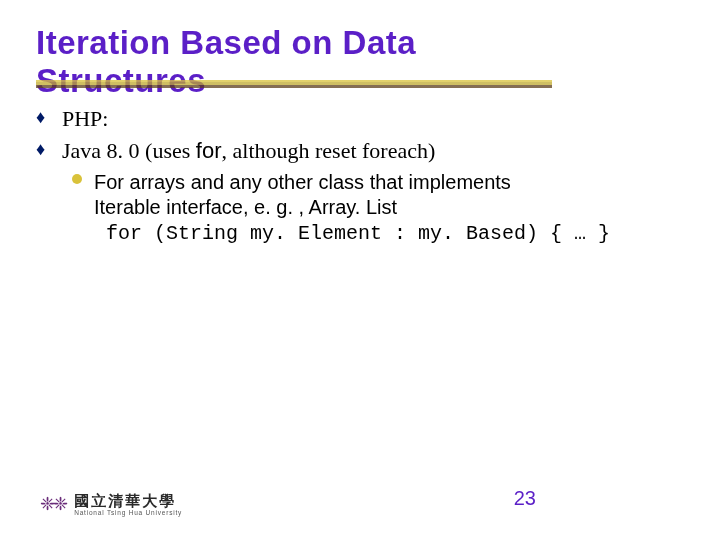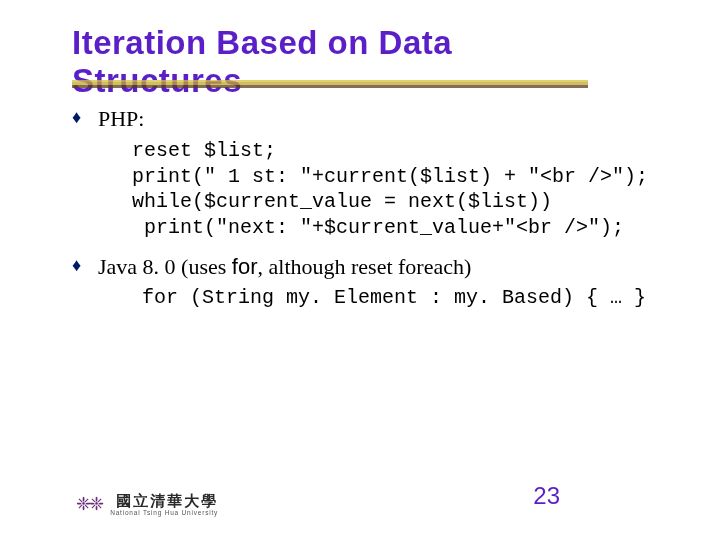--- a/index.html
+++ b/index.html
@@ -10,21 +10,20 @@
     background: #ffffff;
     font-family: Georgia, 'Times New Roman', serif;
     overflow: hidden;
     position: relative;
   }
   .slide {
     position: relative;
     width: 580px;
     height: 540px;
     box-sizing: border-box;
-    margin-left: 36px;
   }
   .title {
     position: absolute;
     top: 24px;
     left: 36px;
     right: 20px;
     font-family: Verdana, Geneva, sans-serif;
     font-weight: 700;
     font-size: 33px;
     color: #5b1fc7;
@@ -123,62 +122,61 @@
     display: flex;
     flex-direction: column;
     line-height: 1;
   }
   .logo-cn {
     font-family: "Noto Serif", Georgia, serif;
     font-size: 15px;
     font-weight: 700;
     color: #2a2a2a;
     letter-spacing: 2px;
-    text-align: right;
   }
   .logo-en {
     font-size: 6.5px;
     letter-spacing: 0.8px;
     color: #555;
     font-family: Arial, sans-serif;
     margin-top: 2px;
   }
   .page-num {
     position: absolute;
-    right: 56px;
+    right: 44px;
     bottom: 30px;
-    font-size: 24px;
+    font-size: 20px;
     color: #5b1fc7;
     font-family: Verdana, Geneva, sans-serif;
   }
 </style>
 </head>
 <body>
 
 <div class="slide">
 
   <div class="title">Iteration Based on Data Structures</div>
   <div class="underline"></div>
 
   <div class="content">
 
     <div class="bullet">
       <span class="diamond">♦</span>
       <span>PHP:</span>
     </div>
-    <div class="codeblock">reset $list;
-print(" 1 st: "+current($list) + "&lt;br /&gt;");
-while($current_value = next($list))
- print("next: "+$current_value+"&lt;br /&gt;");</div>
 
     <div class="bullet mixed">
       <span class="diamond">♦</span>
       <span>Java 8. 0 (uses </span><span class="mono">for</span><span>, although reset foreach)</span>
     </div>
 
+    <div class="sub">
+      <span class="dot"></span>
+      <span>For arrays and any other class that implements Iterable interface, e. g. , Array. List</span>
+    </div>
     <div class="subcode">for (String my. Element : my. Based) { … }</div>
 
   </div>
 
   <div class="footer-logo">
     <div class="logo-mark">❈❈</div>
     <div class="logo-text">
       <div class="logo-cn">國立清華大學</div>
       <div class="logo-en">National Tsing Hua University</div>
     </div>

